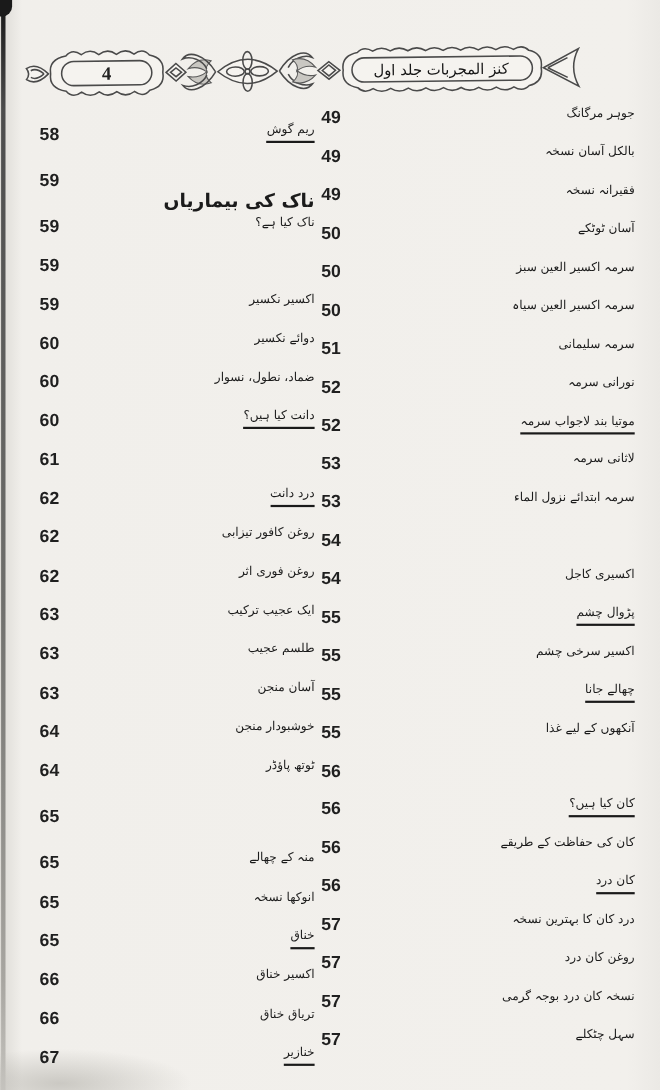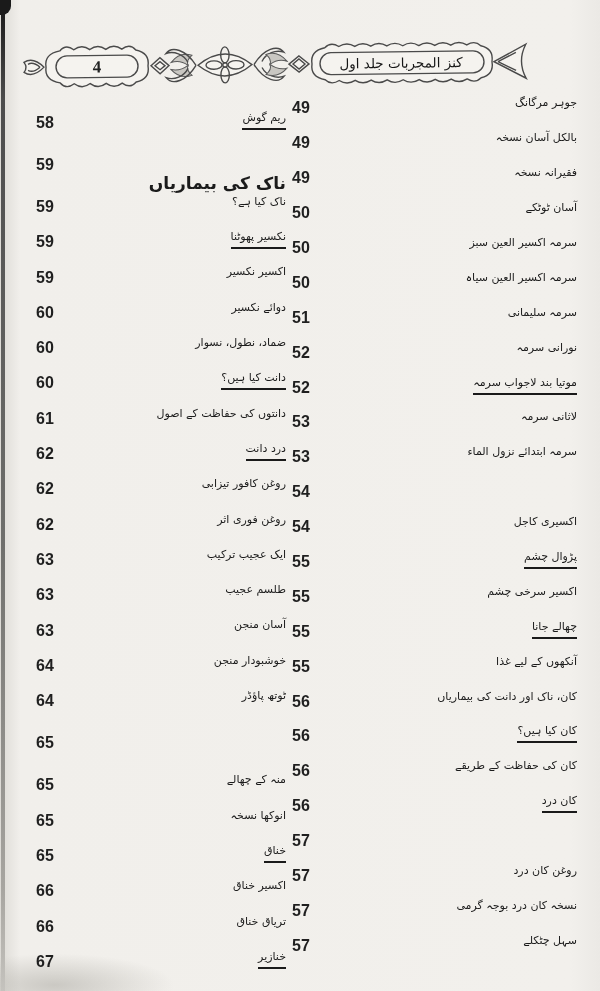--- a/index.html
+++ b/index.html
@@ -107,41 +107,39 @@
     <div class="row heading">
       <span class="num">59</span>
       <span class="ttl"><span>ناک کی بیماریاں</span></span>
     </div>
     <div class="row">
       <span class="num">59</span>
       <span class="ttl"><span>ناک کیا ہے؟</span></span>
     </div>
     <div class="row underline">
       <span class="num">59</span>
-      <span class="ttl"><span>نکسیر پھوٹنا</span></span>
     </div>
     <div class="row">
       <span class="num">59</span>
       <span class="ttl"><span>اکسیر نکسیر</span></span>
     </div>
     <div class="row">
       <span class="num">60</span>
       <span class="ttl"><span>دوائے نکسیر</span></span>
     </div>
     <div class="row">
       <span class="num">60</span>
       <span class="ttl"><span>ضماد، نطول، نسوار</span></span>
     </div>
     <div class="row underline">
       <span class="num">60</span>
       <span class="ttl"><span>دانت کیا ہیں؟</span></span>
     </div>
     <div class="row">
       <span class="num">61</span>
-      <span class="ttl"><span>دانتوں کی حفاظت کے اصول</span></span>
     </div>
     <div class="row underline">
       <span class="num">62</span>
       <span class="ttl"><span>درد دانت</span></span>
     </div>
     <div class="row">
       <span class="num">62</span>
       <span class="ttl"><span>روغن کافور تیزابی</span></span>
     </div>
     <div class="row">
@@ -259,36 +257,36 @@
     <div class="row underline">
       <span class="num">55</span>
       <span class="ttl"><span>چھالے جانا</span></span>
     </div>
     <div class="row">
       <span class="num">55</span>
       <span class="ttl"><span>آنکھوں کے لیے غذا</span></span>
     </div>
     <div class="row">
       <span class="num">56</span>
-      <span class="ttl"><span>کان، ناک اور دانت کی بیماریاں</span></span>
     </div>
     <div class="row underline">
       <span class="num">56</span>
       <span class="ttl"><span>کان کیا ہیں؟</span></span>
     </div>
     <div class="row">
       <span class="num">56</span>
       <span class="ttl"><span>کان کی حفاظت کے طریقے</span></span>
     </div>
     <div class="row underline">
       <span class="num">56</span>
       <span class="ttl"><span>کان درد</span></span>
     </div>
     <div class="row">
       <span class="num">57</span>
+      <span class="ttl"><span>درد کان کا بہترین نسخہ</span></span>
     </div>
     <div class="row">
       <span class="num">57</span>
       <span class="ttl"><span>روغن کان درد</span></span>
     </div>
     <div class="row">
       <span class="num">57</span>
       <span class="ttl"><span>نسخہ کان درد بوجہ گرمی</span></span>
     </div>
     <div class="row">

